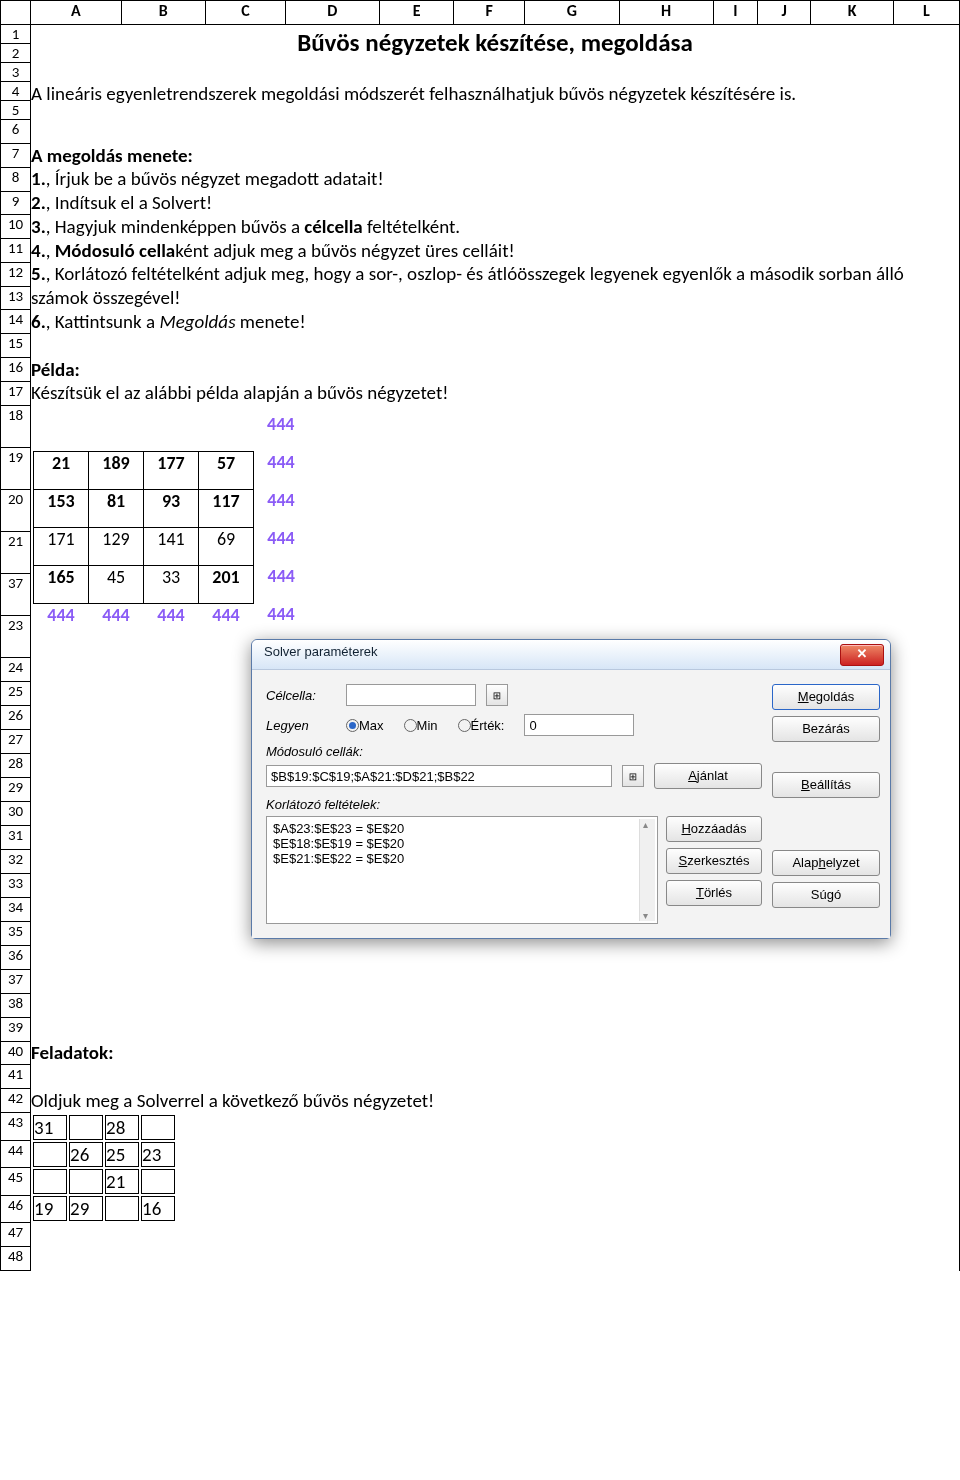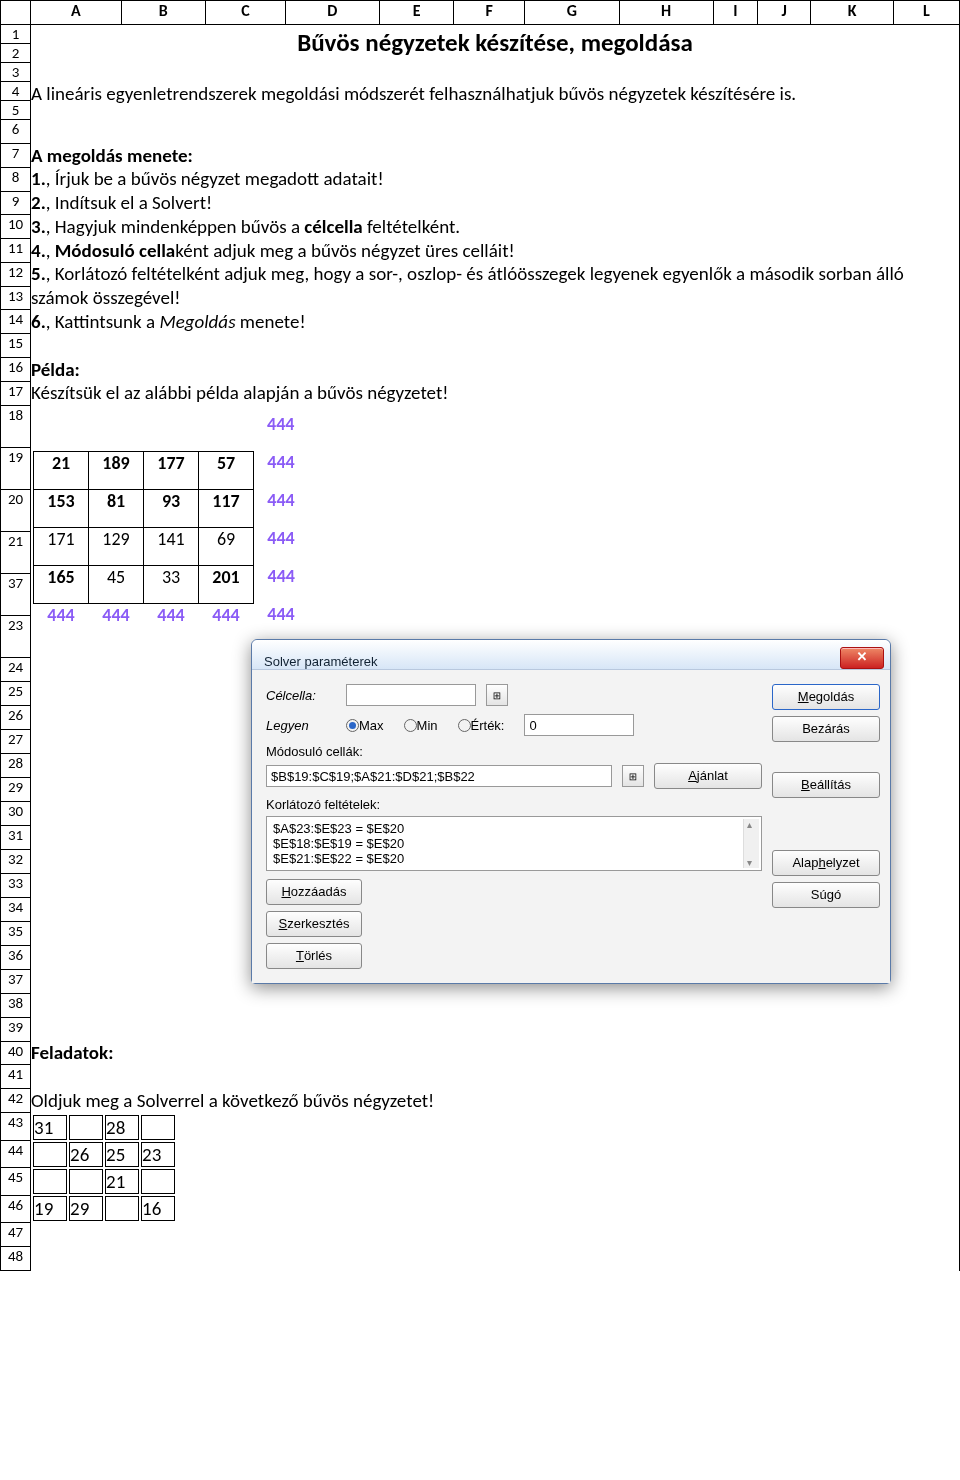--- a/index.html
+++ b/index.html
@@ -13,38 +13,38 @@
   .title { font-weight: bold; font-size: 25px; text-align: center; padding: 2px 0 4px 0; }
   .para { font-size: 19px; line-height: 1.25; }
   .bold { font-weight: bold; }
   .italic { font-style: italic; }
   .green { color: #8b5cf6; font-weight: 600; }
   .magic { border-collapse: collapse; margin: 4px 0 2px 2px; }
   .magic td { border: 1px solid #000; width: 55px; height: 38px; text-align: center; font-size: 18px; font-weight: bold; }
   .magic td.plain { border: none; font-weight: 600; }
   .sumrow td { border: none; font-weight: 600; }
   .solver { position: absolute; left: 220px; top: -18px; width: 640px; font-family: "Segoe UI", Tahoma, sans-serif; font-size: 13px; box-shadow: 0 4px 18px rgba(0,0,0,.45); border: 1px solid #5a7aa8; border-radius: 6px 6px 4px 4px; background: linear-gradient(#fff,#f0f0f0); }
-  .solver-titlebar { height: 30px; background: linear-gradient(#fff,#d7e6f7); border-bottom: 1px solid #b8c8de; border-radius: 6px 6px 0 0; display: flex; align-items: flex-end; padding: 16px 6px 0 12px; font-size: 13px; color: #123; }
+  .solver-titlebar { height: 30px; background: linear-gradient(#fff,#d7e6f7); border-bottom: 1px solid #b8c8de; border-radius: 6px 6px 0 0; display: flex; align-items: flex-start; padding: 4px 6px 0 12px; font-size: 13px; color: #123; }
   .solver-titlebar .close { margin-left: auto; width: 44px; height: 22px; background: linear-gradient(#e86,#c22); border: 1px solid #a11; border-radius: 3px; color: #fff; font-weight: bold; text-align: center; line-height: 18px; box-shadow: inset 0 1px 0 #fbb; }
   .solver-body { display: flex; padding: 14px 10px 14px 14px; gap: 10px; background: #f3f3f3; }
   .solver-left { flex: 1; }
   .solver-right { width: 108px; display: flex; flex-direction: column; gap: 6px; }
   .sbtn { height: 26px; border: 1px solid #888; border-radius: 3px; background: linear-gradient(#fefefe,#e4e4e4); font-size: 13px; text-align: center; line-height: 24px; cursor: pointer; }
   .frow { display: flex; align-items: center; gap: 10px; margin-bottom: 8px; }
   .frow label { width: 70px; font-style: italic; }
   .txt { border: 1px solid #999; height: 22px; background: #fff; padding: 0 4px; font-size: 13px; }
   .refbtn { width: 22px; height: 22px; border: 1px solid #999; background: linear-gradient(#fefefe,#e4e4e4); display: inline-flex; align-items: center; justify-content: center; font-size: 10px; }
   .radio { display: inline-flex; align-items: center; margin-right: 10px; }
   .radio .dot { width: 13px; height: 13px; border: 1px solid #666; border-radius: 50%; display: inline-flex; align-items: center; justify-content: center; }
   .radio .dot.on::after { content: ""; width: 7px; height: 7px; background: #2a66c8; border-radius: 50%; }
   .listbox { border: 1px solid #999; background: #fff; height: 108px; padding: 4px 6px; font-size: 13px; overflow: hidden; position: relative; }
   .listbox .scrollhint { position: absolute; right: 2px; top: 2px; bottom: 2px; width: 16px; background: #f0f0f0; border-left: 1px solid #ddd; }
   .listbox .scrollhint::before { content: "▴"; position: absolute; top: 0; left: 3px; font-size: 10px; color: #888; }
   .listbox .scrollhint::after { content: "▾"; position: absolute; bottom: 0; left: 3px; font-size: 10px; color: #888; }
-  .minilabel { margin: 6px 0 4px 0; display: block; }
+  .minilabel { font-style: italic; margin: 6px 0 4px 0; display: block; }
   .underline-letter { text-decoration: underline; }
   .task-grid td { width: 34px; text-align: left; font-size: 19px; padding-right: 6px; }
   .rowh { height: 24px; }
   .rowh-tall { height: 42px; }
 </style>
 </head>
 <body>
 
 <table class="sheet">
   <tbody>
@@ -254,21 +254,21 @@
                   </span>
             <input class="txt" style="width: 110px;" value="0">
           </div>
           <span class="minilabel">Módosuló cellák:</span>
           <div class="frow">
             <input class="txt" style="flex: 1 1 0%;" value="$B$19:$C$19;$A$21:$D$21;$B$22">
             <span class="refbtn">⊞</span>
             <div class="sbtn" style="width:108px"><span class="underline-letter">A</span><span>jánlat</span></div>
           </div>
           <span class="minilabel">Korlátozó feltételek:</span>
-          <div style="display:flex; gap:8px;flex-direction:column;">
+          <div style="display:flex; gap:8px;">
             <div class="listbox" style="flex:1">
               <div>$A$23:$E$23 = $E$20</div>
               <div>$E$18:$E$19 = $E$20</div>
               <div>$E$21:$E$22 = $E$20</div>
               <div class="scrollhint"></div>
             </div>
             <div style="width:96px; display:flex; flex-direction:column; gap:6px;">
               <div class="sbtn"><span class="underline-letter">H</span>ozzáadás</div>
               <div class="sbtn"><span class="underline-letter">S</span>zerkesztés</div>
               <div class="sbtn"><span class="underline-letter">T</span>örlés</div>

